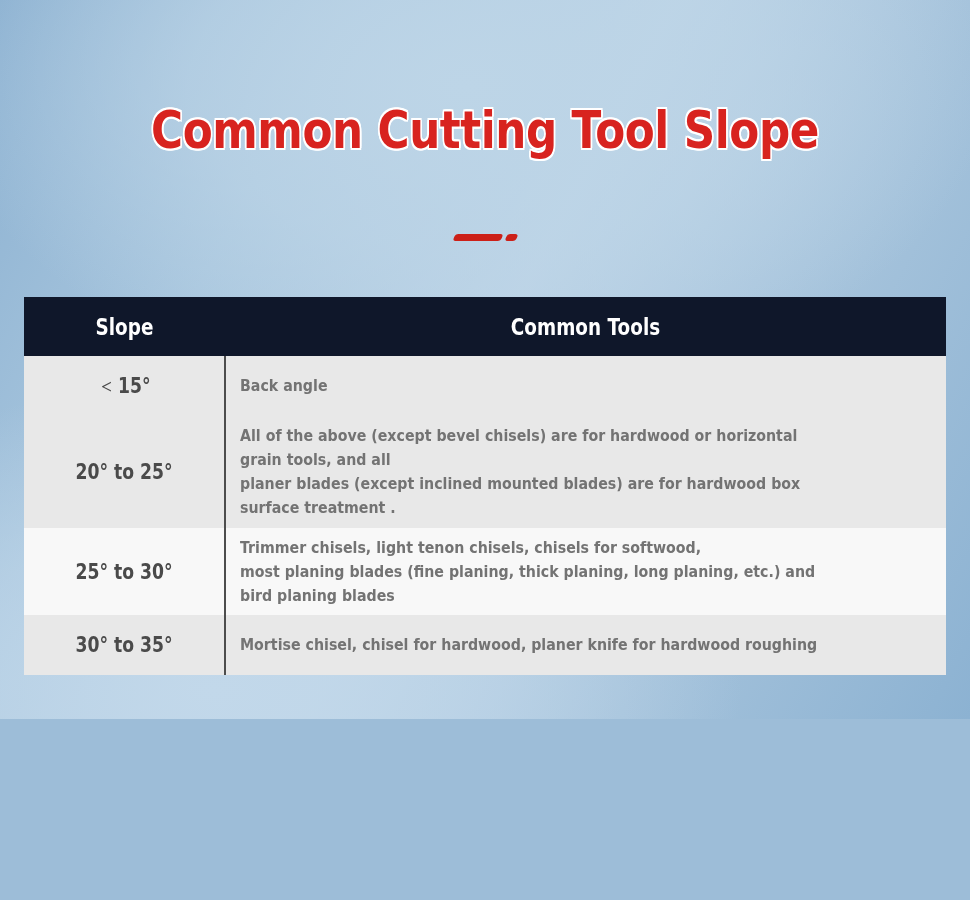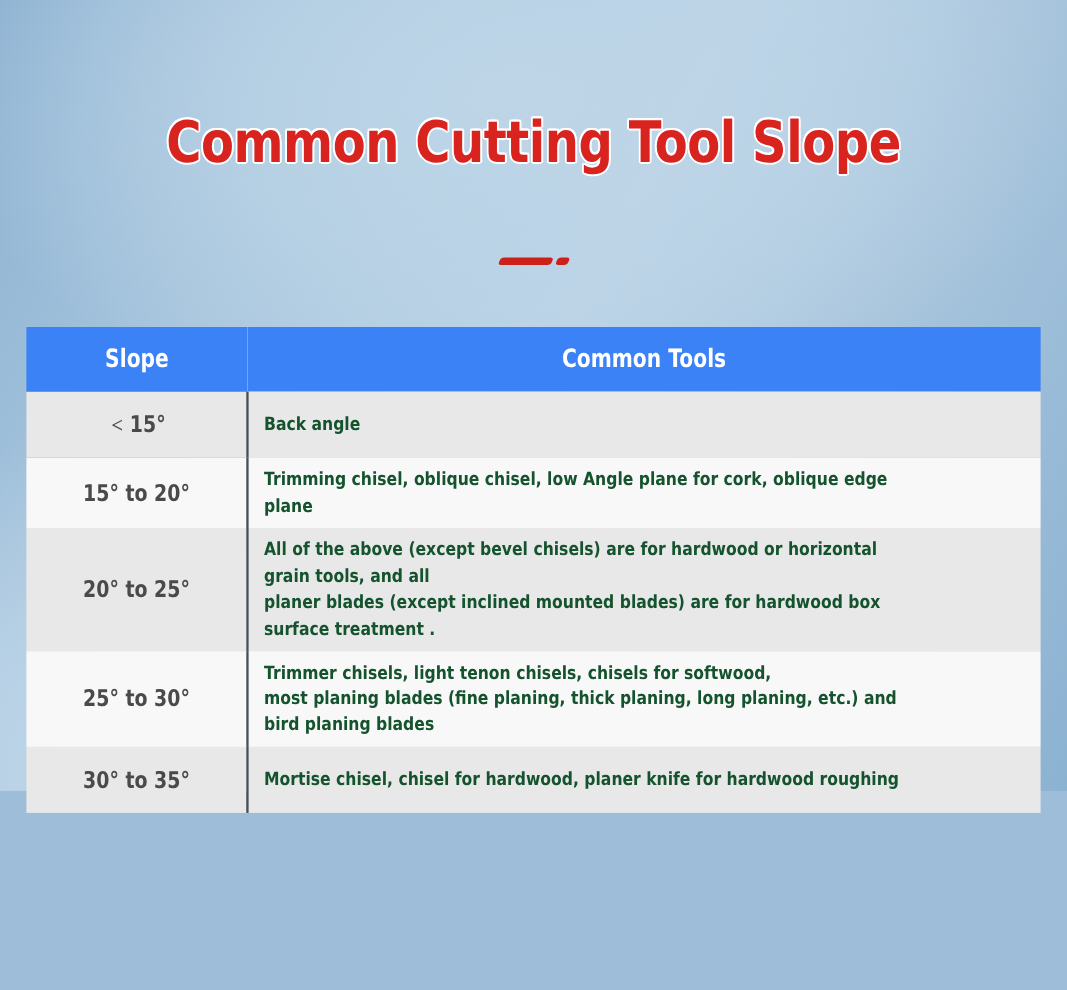--- a/index.html
+++ b/index.html
@@ -109,21 +109,21 @@
   }
 
   table.slope-table th,
   table.slope-table td {
     border: 0;
     vertical-align: middle;
   }
 
   
   thead tr {
-    background: #3b82f6;
+    background: #0f172a;
   }
   thead th {
     height: 59px;
     color: #ffffff;
     font-family: "DejaVu Sans", sans-serif;
     font-weight: bold;
     font-size: 23px;
     transform: scaleX(0.8);
     letter-spacing: 0px;
   }
@@ -142,21 +142,21 @@
     font-weight: bold;
     font-size: 21px;
     transform: scaleX(0.82);
     white-space: nowrap;
   }
 
   tbody td.cell-tools {
     width: 721px;
     border-left: 2px solid #4d4d4d;
     padding: 8px 10px 8px 14px;
-    color: #14532d;
+    color: #737373;
     font-family: "DejaVu Sans", sans-serif;
     font-weight: bold;
     font-size: 16.5px;
     line-height: 1.45;
     text-align: left;
   }
   tbody td.cell-tools .tools-inner {
     transform: scaleX(0.86);
     transform-origin: left center;
   }
@@ -202,28 +202,20 @@
       <tbody id="table-body">
 
       <tr class="row-odd h-1">
             <td class="cell-slope"><span class="cmp-glyph">＜</span><span>15°</span></td>
             <td class="cell-tools">
               <div class="tools-inner">
                 <span class="line2">Back angle</span>
               </div>
             </td>
           </tr>
-          <tr class="row-even h-1">
-            <td class="cell-slope"><span>15° to 20°</span></td>
-            <td class="cell-tools">
-              <div class="tools-inner">
-                <span class="line2">Trimming chisel, oblique chisel, low Angle plane for cork, oblique edge plane</span>
-              </div>
-            </td>
-          </tr>
           <tr class="row-odd h-2">
             <td class="cell-slope"><span>20° to 25°</span></td>
             <td class="cell-tools">
               <div class="tools-inner">
                 <span class="line2">All of the above (except bevel chisels) are for hardwood or horizontal grain tools, and all</span>
                 <span class="line2">planer blades (except inclined mounted blades) are for hardwood box surface treatment .</span>
               </div>
             </td>
           </tr>
           <tr class="row-even h-2">

